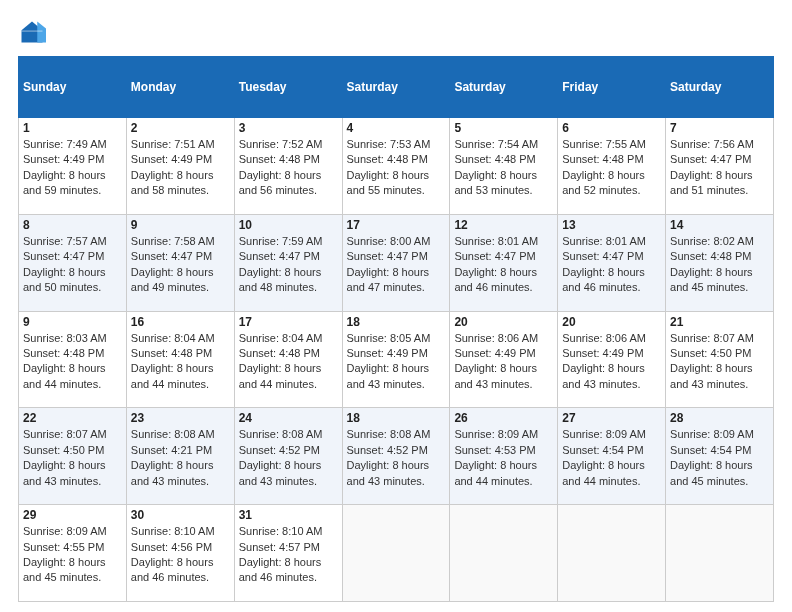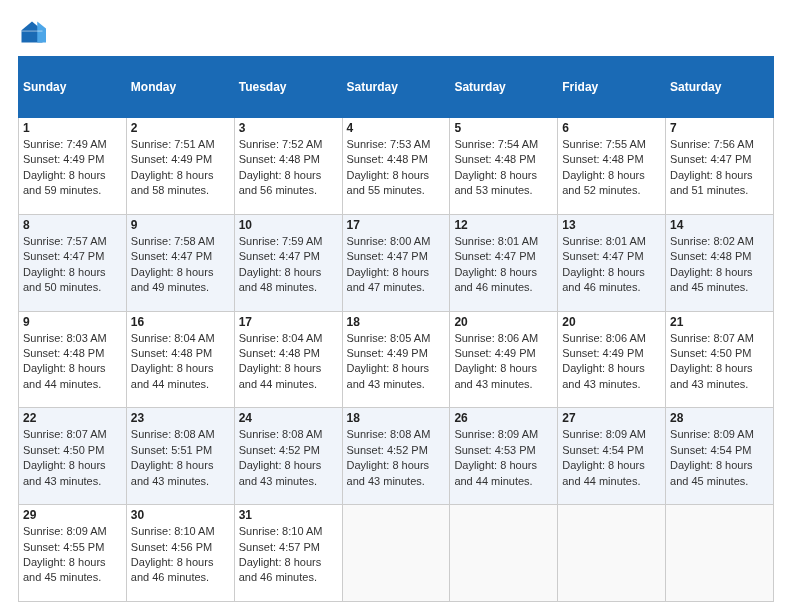--- a/index.html
+++ b/index.html
@@ -312,21 +312,21 @@
         <div class="day-info">
           <span>Sunrise: 8:07 AM</span><br>
           <span>Sunset: 4:50 PM</span><br>
           <span>Daylight: 8 hours and 43 minutes.</span>
         </div>
       </td>
           <td>
         <span class="day-num">23</span>
         <div class="day-info">
           <span>Sunrise: 8:08 AM</span><br>
-          <span>Sunset: 5:51 PM</span><br>
+          <span>Sunset: 4:21 PM</span><br>
           <span>Daylight: 8 hours and 43 minutes.</span>
         </div>
       </td>
           <td>
         <span class="day-num">24</span>
         <div class="day-info">
           <span>Sunrise: 8:08 AM</span><br>
           <span>Sunset: 4:52 PM</span><br>
           <span>Daylight: 8 hours and 43 minutes.</span>
         </div>

